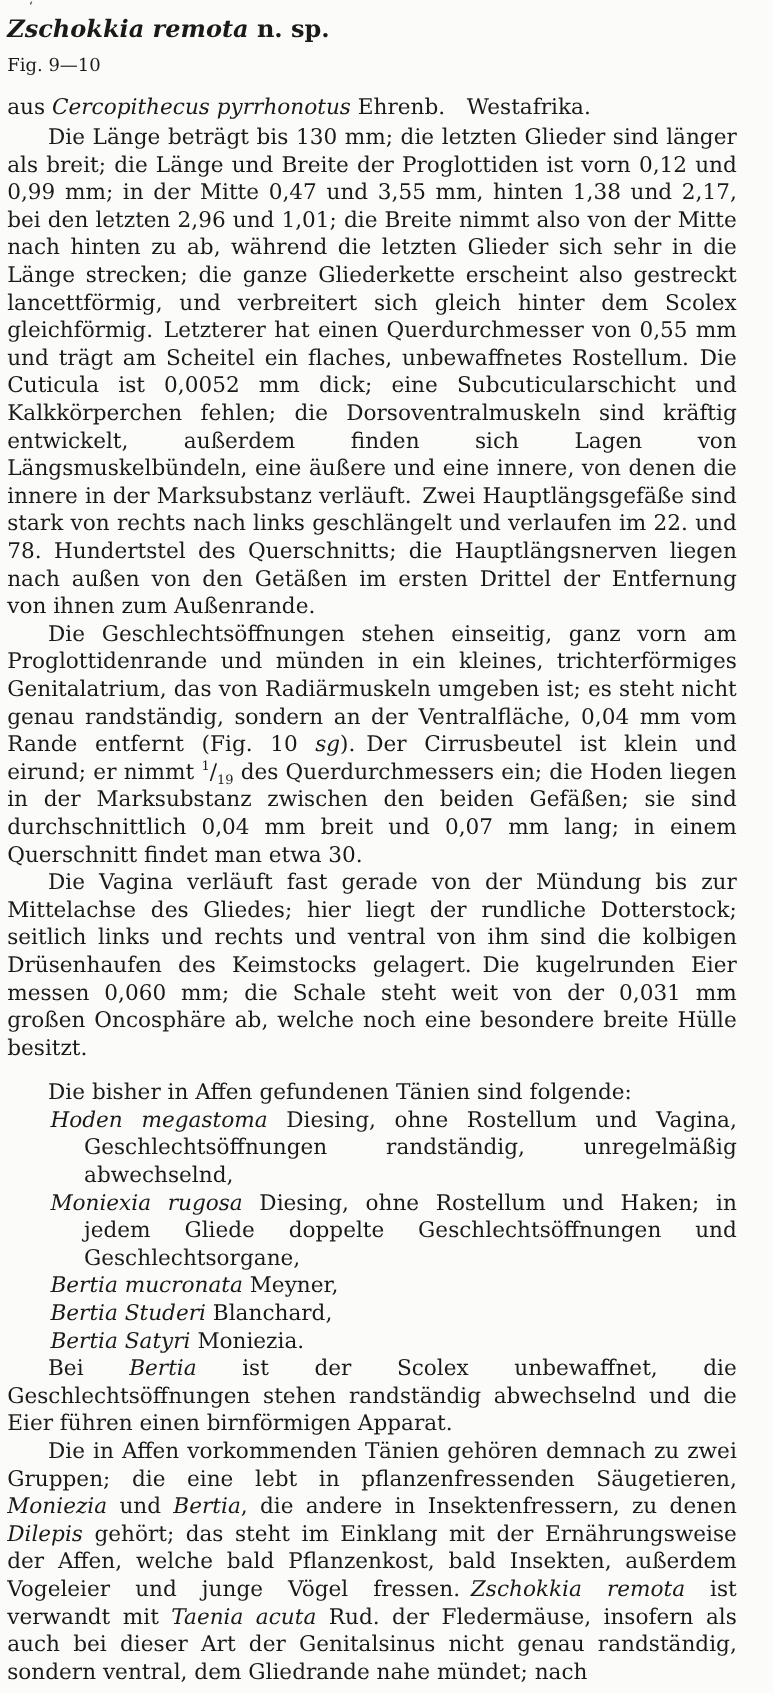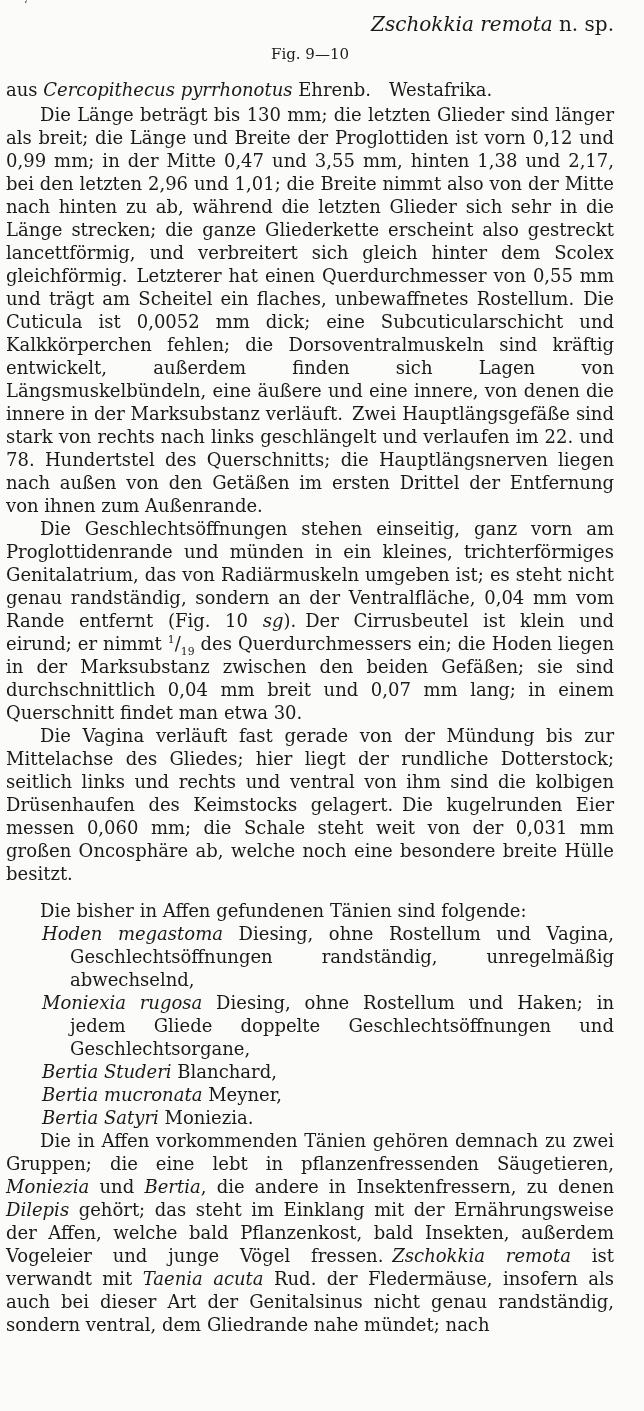--- a/index.html
+++ b/index.html
@@ -19,28 +19,27 @@
     hyphens:auto;
     -webkit-hyphens:auto;
   }
   .artifact{
     position:absolute;top:1px;left:24px;
     font-size:11px;color:#333;
     line-height:10px;
   }
   .heading{
     font-size:20px;
-    font-weight:normal;
-    text-align:right;
+    font-weight:bold;
+    text-align:left;
     margin:4px 0 6px 0;
     line-height:28px;
   }
   .caption{
     font-size:15px;
-    text-align:center;
     margin:0 0 14px 0;
     line-height:20px;
   }
   .host-line{margin:0 0 2px 0;}
   p.body-para{margin:0;text-indent:34px;}
   .list-block{margin-top:14px;margin-bottom:0;}
   .list-intro{margin:0;text-indent:34px;}
   .taenia-item{margin:0 0 0 64px;text-indent:-28px;}
   .seg-it{font-style:italic;}
   .seg-sup{vertical-align:super;font-size:0.6em;line-height:0;}
@@ -62,21 +61,22 @@
   <p class="body-para"><span>Die Länge beträgt bis 130 mm; die letzten Glieder sind länger als breit; die Länge und Breite der Proglottiden ist vorn 0,12 und 0,99 mm; in der Mitte 0,47 und 3,55 mm, hinten 1,38 und 2,17, bei den letzten 2,96 und 1,01; die Breite nimmt also von der Mitte nach hinten zu ab, während die letzten Glieder sich sehr in die Länge strecken; die ganze Gliederkette erscheint also gestreckt lancettförmig, und verbreitert sich gleich hinter dem Scolex gleichförmig. Letzterer hat einen Querdurchmesser von 0,55 mm und trägt am Scheitel ein flaches, unbewaffnetes Rostellum. Die Cuticula ist 0,0052 mm dick; eine Subcuticularschicht und Kalkkörperchen fehlen; die Dorsoventralmuskeln sind kräftig entwickelt, außerdem finden sich Lagen von Längsmuskelbündeln, eine äußere und eine innere, von denen die innere in der Marksubstanz verläuft. Zwei Hauptlängsgefäße sind stark von rechts nach links geschlängelt und verlaufen im 22. und 78. Hundertstel des Querschnitts; die Hauptlängsnerven liegen nach außen von den Getäßen im ersten Drittel der Entfernung von ihnen zum Außenrande.</span></p>
 
   <p class="body-para"><span>Die Geschlechtsöffnungen stehen einseitig, ganz vorn am Proglottidenrande und münden in ein kleines, trichterförmiges Genitalatrium, das von Radiärmuskeln umgeben ist; es steht nicht genau randständig, sondern an der Ventralfläche, 0,04 mm vom Rande entfernt (Fig. 10 </span><span class="seg-it">sg</span><span>). Der Cirrusbeutel ist klein und eirund; er nimmt </span><span class="seg-sup">1</span><span>/</span><span class="seg-sub">19</span><span> des Querdurchmessers ein; die Hoden liegen in der Marksubstanz zwischen den beiden Gefäßen; sie sind durchschnittlich 0,04 mm breit und 0,07 mm lang; in einem Querschnitt findet man etwa 30.</span></p>
 
   <p class="body-para"><span>Die Vagina verläuft fast gerade von der Mündung bis zur Mittelachse des Gliedes; hier liegt der rundliche Dotterstock; seitlich links und rechts und ventral von ihm sind die kolbigen Drüsenhaufen des Keimstocks gelagert. Die kugelrunden Eier messen 0,060 mm; die Schale steht weit von der 0,031 mm großen Oncosphäre ab, welche noch eine besondere breite Hülle besitzt.</span></p>
 
   <div class="list-block">
     <p class="list-intro"><span>Die bisher in Affen gefundenen Tänien sind folgende:</span></p>
     <p class="taenia-item"><span class="seg-it">Hoden megastoma</span><span> Diesing, ohne Rostellum und Vagina, Geschlechtsöffnungen randständig, unregelmäßig abwechselnd,</span></p>
     <p class="taenia-item"><span class="seg-it">Moniexia rugosa</span><span> Diesing, ohne Rostellum und Haken; in jedem Gliede doppelte Geschlechtsöffnungen und Geschlechtsorgane,</span></p>
+    <p class="taenia-item"><span class="seg-it">Bertia mucronata</span><span> Meyner,</span></p>
     <p class="taenia-item"><span class="seg-it">Bertia Studeri</span><span> Blanchard,</span></p>
-    <p class="taenia-item"><span class="seg-it">Bertia mucronata</span><span> Meyner,</span></p>
     <p class="taenia-item"><span class="seg-it">Bertia Satyri</span><span> Moniezia.</span></p>
   </div>
 
+  <p class="body-para"><span>Bei </span><span class="seg-it">Bertia</span><span> ist der Scolex unbewaffnet, die Geschlechtsöffnungen stehen randständig abwechselnd und die Eier führen einen birnförmigen Apparat.</span></p>
 
   <p class="body-para"><span>Die in Affen vorkommenden Tänien gehören demnach zu zwei Gruppen; die eine lebt in pflanzenfressenden Säugetieren, </span><span class="seg-it">Moniezia</span><span> und </span><span class="seg-it">Bertia</span><span>, die andere in Insektenfressern, zu denen </span><span class="seg-it">Dilepis</span><span> gehört; das steht im Einklang mit der Ernährungsweise der Affen, welche bald Pflanzenkost, bald Insekten, außerdem Vogeleier und junge Vögel fressen. </span><span class="seg-it">Zschokkia remota</span><span> ist verwandt mit </span><span class="seg-it">Taenia acuta</span><span> Rud. der Fledermäuse, insofern als auch bei dieser Art der Genitalsinus nicht genau randständig, sondern ventral, dem Gliedrande nahe mündet; nach </span></p>
 
 </div>
 
 </body></html>

